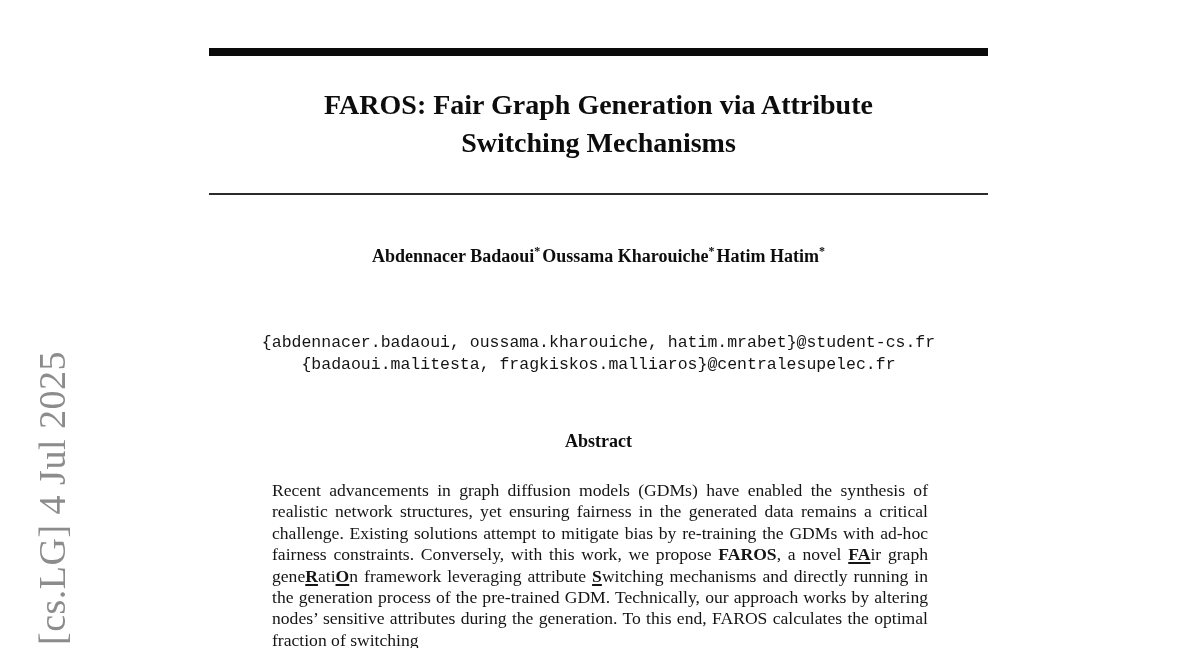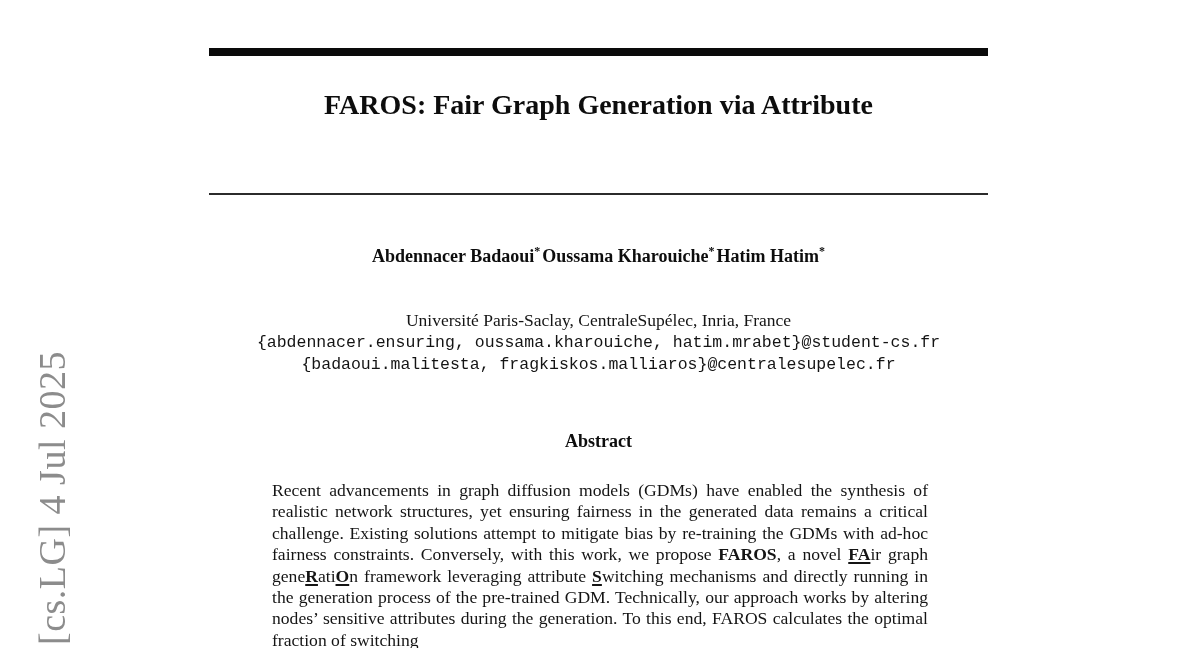--- a/index.html
+++ b/index.html
@@ -138,34 +138,34 @@
 <body>
 
 <div class="page">
 
   <div class="arxiv-stamp" style="color: rgb(140, 140, 140);">[cs.LG] 4 Jul 2025</div>
 
   <div class="rule-thick"></div>
 
   <div class="title-block">
     <div>FAROS: Fair Graph Generation via Attribute</div>
+    <div>Switching Mechanisms</div>
   </div>
 
   <div class="rule-thin"></div>
 
   <div class="authors-block">
     <div>
       <span class="author"><span>Abdennacer Badaoui</span><sup>*</sup></span><span class="author"><span>Oussama Kharouiche</span><sup>*</sup></span><span class="author"><span>Hatim Hatim</span><sup>*</sup></span>
     </div>
   </div>
 
-  <div class="affiliation">Université Paris-Saclay, CentraleSupélec, Inria, France</div>
 
   <div class="emails">
-    <div>{abdennacer.ensuring, oussama.kharouiche, hatim.mrabet}@student-cs.fr</div>
+    <div>{abdennacer.badaoui, oussama.kharouiche, hatim.mrabet}@student-cs.fr</div>
     <div>{badaoui.malitesta, fragkiskos.malliaros}@centralesupelec.fr</div>
   </div>
 
   <div class="abstract-heading">Abstract</div>
 
   <div class="abstract-body"><span>Recent advancements in graph diffusion models (GDMs) have enabled the synthesis of realistic network structures, yet ensuring fairness in the generated data remains a critical challenge. Existing solutions attempt to mitigate bias by re-training the GDMs with ad-hoc fairness constraints. Conversely, with this work, we propose </span><span class="seg-bold">FAROS</span><span>, a novel </span><span class="seg-bold seg-underline">FA</span><span>ir graph gene</span><span class="seg-bold seg-underline">R</span><span>ati</span><span class="seg-bold seg-underline">O</span><span>n framework leveraging attribute </span><span class="seg-bold seg-underline">S</span><span>witching mechanisms and directly running in the generation process of the pre-trained GDM. Technically, our approach works by altering nodes’ sensitive attributes during the generation. To this end, FAROS calculates the optimal fraction of switching</span></div>
 
 </div>
 
 </body></html>

